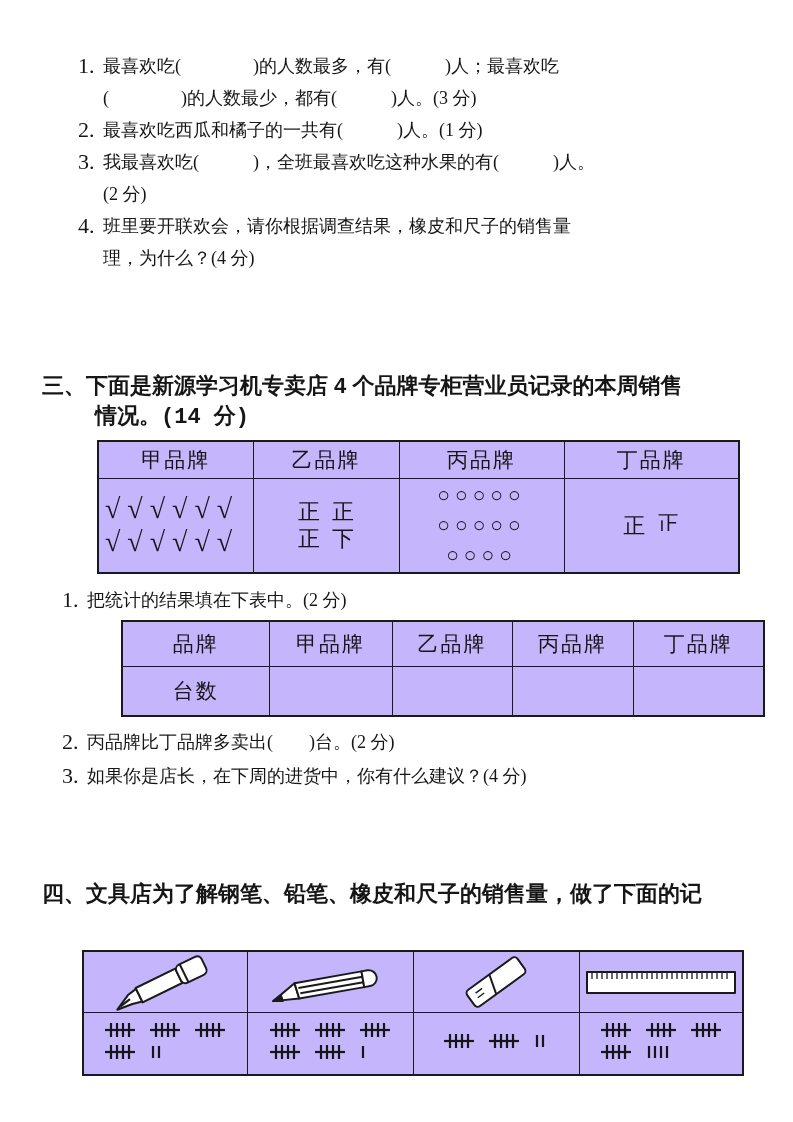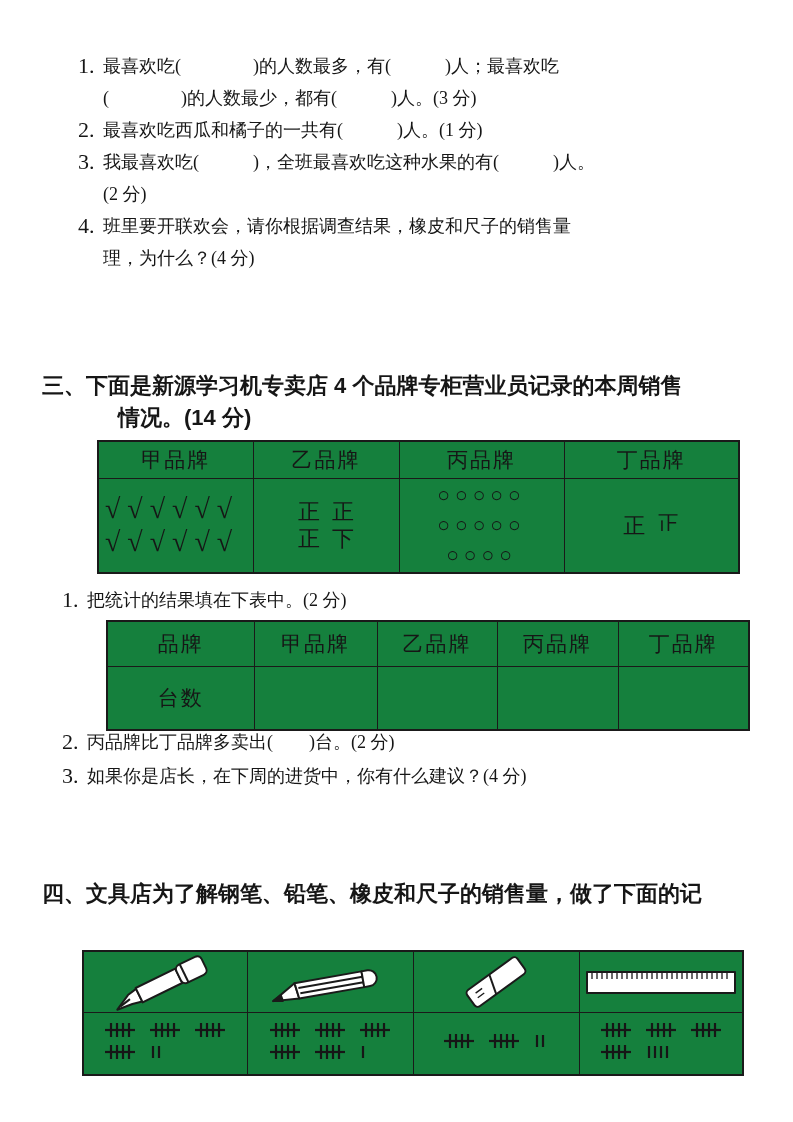--- a/index.html
+++ b/index.html
@@ -6,25 +6,25 @@
   .page{position:relative;width:793px;height:1122px;background:#fff;overflow:hidden;
         font-family:"Liberation Serif","DejaVu Serif",serif;color:#161616;}
   
   .qblock{position:absolute;left:78px;top:50px;}
   .question{display:flex;}
   .q-no{flex:0 0 25px;font-size:22px;line-height:32px;}
   .q-line{font-size:18px;line-height:32px;white-space:nowrap;}
   
   .sec-head{position:absolute;left:42px;font-family:"Liberation Sans","DejaVu Sans",sans-serif;font-weight:700;}
   .sec-line{font-size:22px;line-height:32px;white-space:nowrap;}
-  .sec-line.cont{margin-left:76px;}
+  .sec-line.cont{margin-left:53px;font-family:Liberation Mono, monospace;}
   
   .subq{position:absolute;left:62px;}
   
-  table.grid{position:absolute;border-collapse:collapse;table-layout:fixed;background:#15803d;}
+  table.grid{position:absolute;border-collapse:collapse;table-layout:fixed;background:#c4b5fd;}
   table.grid th,table.grid td{border:1.6px solid #1a1a1a;font-weight:400;text-align:center;
        vertical-align:middle;padding:0;font-size:21px;letter-spacing:2px;}
   table.grid{border:2.5px solid #1a1a1a;}
   
   .checks{text-align:left;padding-left:6px;}
   .checks-row{font-size:28px;line-height:33px;letter-spacing:7px;white-space:nowrap;}
   .zheng-row{font-size:22px;line-height:27px;letter-spacing:0;}
   .zheng-row span{margin:0 6px;letter-spacing:0;}
   .zheng-clip{display:inline-block;height:18px;line-height:22px;overflow:hidden;vertical-align:text-top;}
   .circles-row{font-size:21px;line-height:30px;letter-spacing:5px;text-align:center;}
@@ -118,37 +118,37 @@
     </tbody>
   </table>
 
   <div class="subq" style="top:584px;">
     <div class="question">
       <span class="q-no">1.</span>
       <div class="q-line">把统计的结果填在下表中。(2 分)</div>
     </div>
   </div>
 
-  <table class="grid" style="left:106px;top:620px;width:642px;padding-left:8px;">
+  <table class="grid" style="left:121px;top:620px;width:642px;padding-left:8px;">
     <colgroup>
         <col style="width:147px">
         <col style="width:123px">
         <col style="width:120px">
         <col style="width:121px">
         <col style="width:131px">
       </colgroup>
     <tbody>
       <tr style="height:45px;">
         <th>品牌</th>
         <th>甲品牌</th>
         <th>乙品牌</th>
         <th>丙品牌</th>
         <th>丁品牌</th>
       </tr>
-      <tr style="height:64px;border-radius:14px;">
+      <tr style="height:50px;border-radius:14px;">
         <td>台数</td>
         <td></td>
         <td></td>
         <td></td>
         <td></td>
       </tr>
     </tbody>
   </table>
 
   <div class="subq" style="top:726px;">

